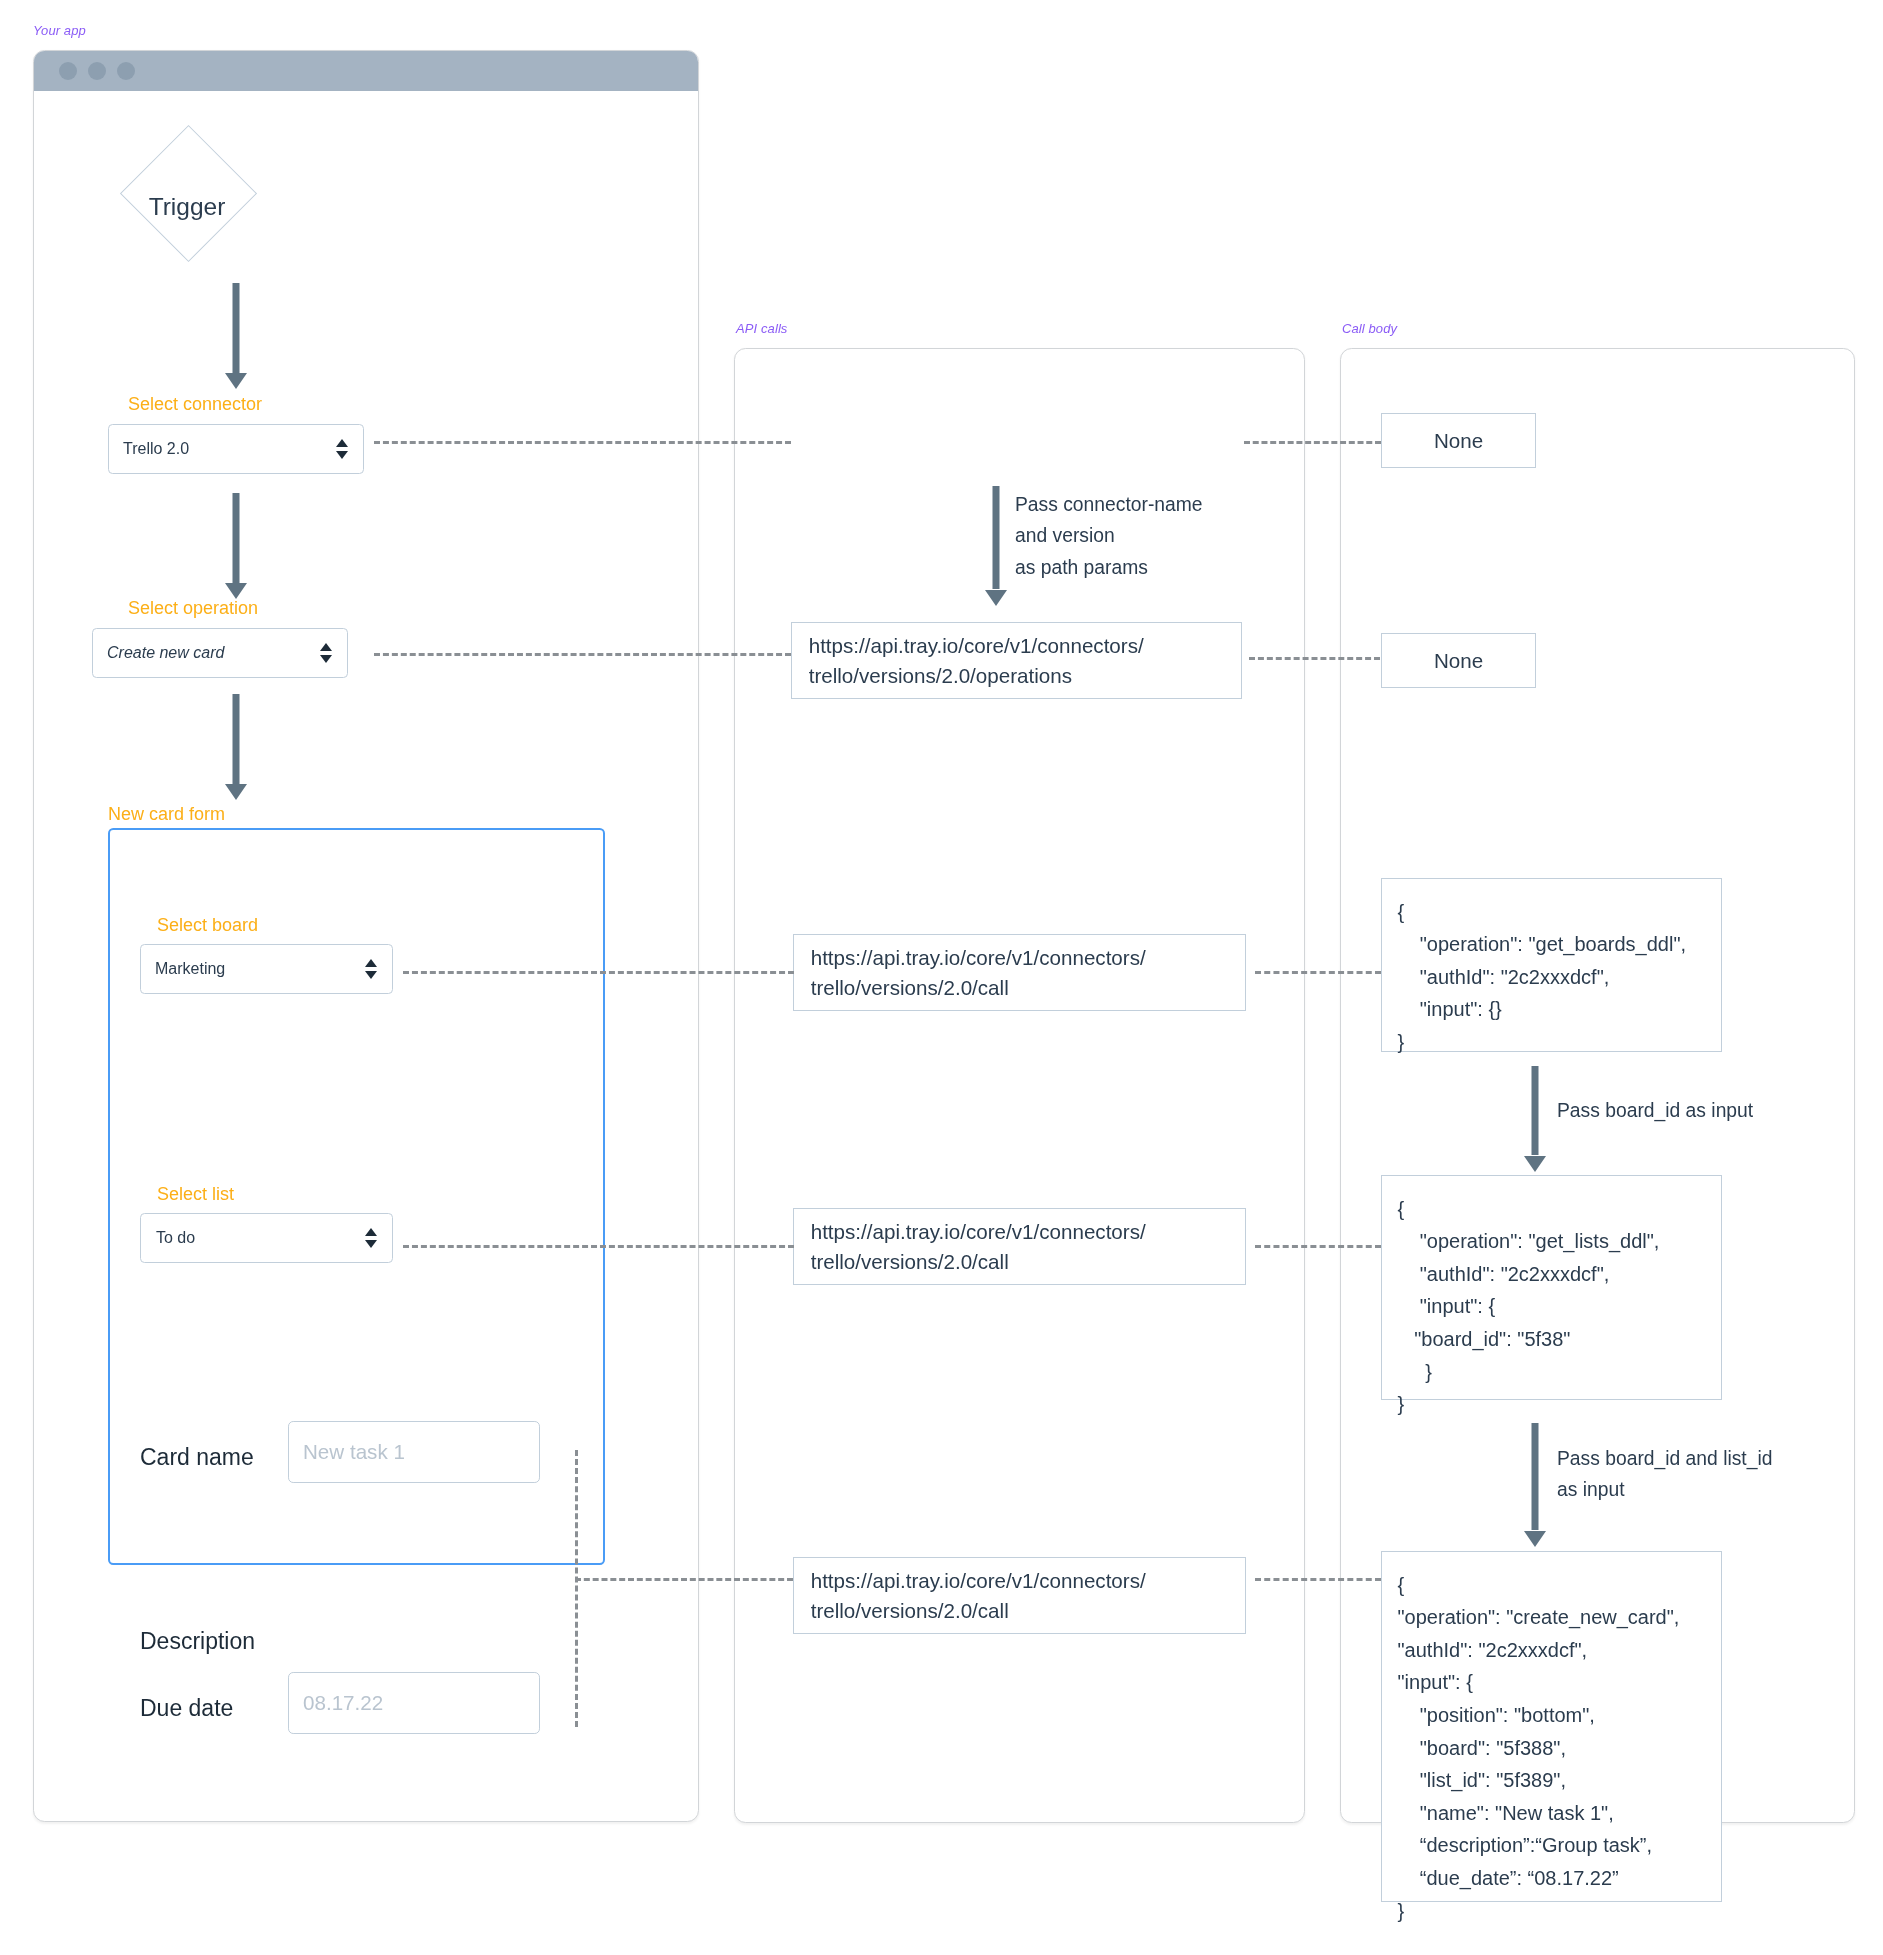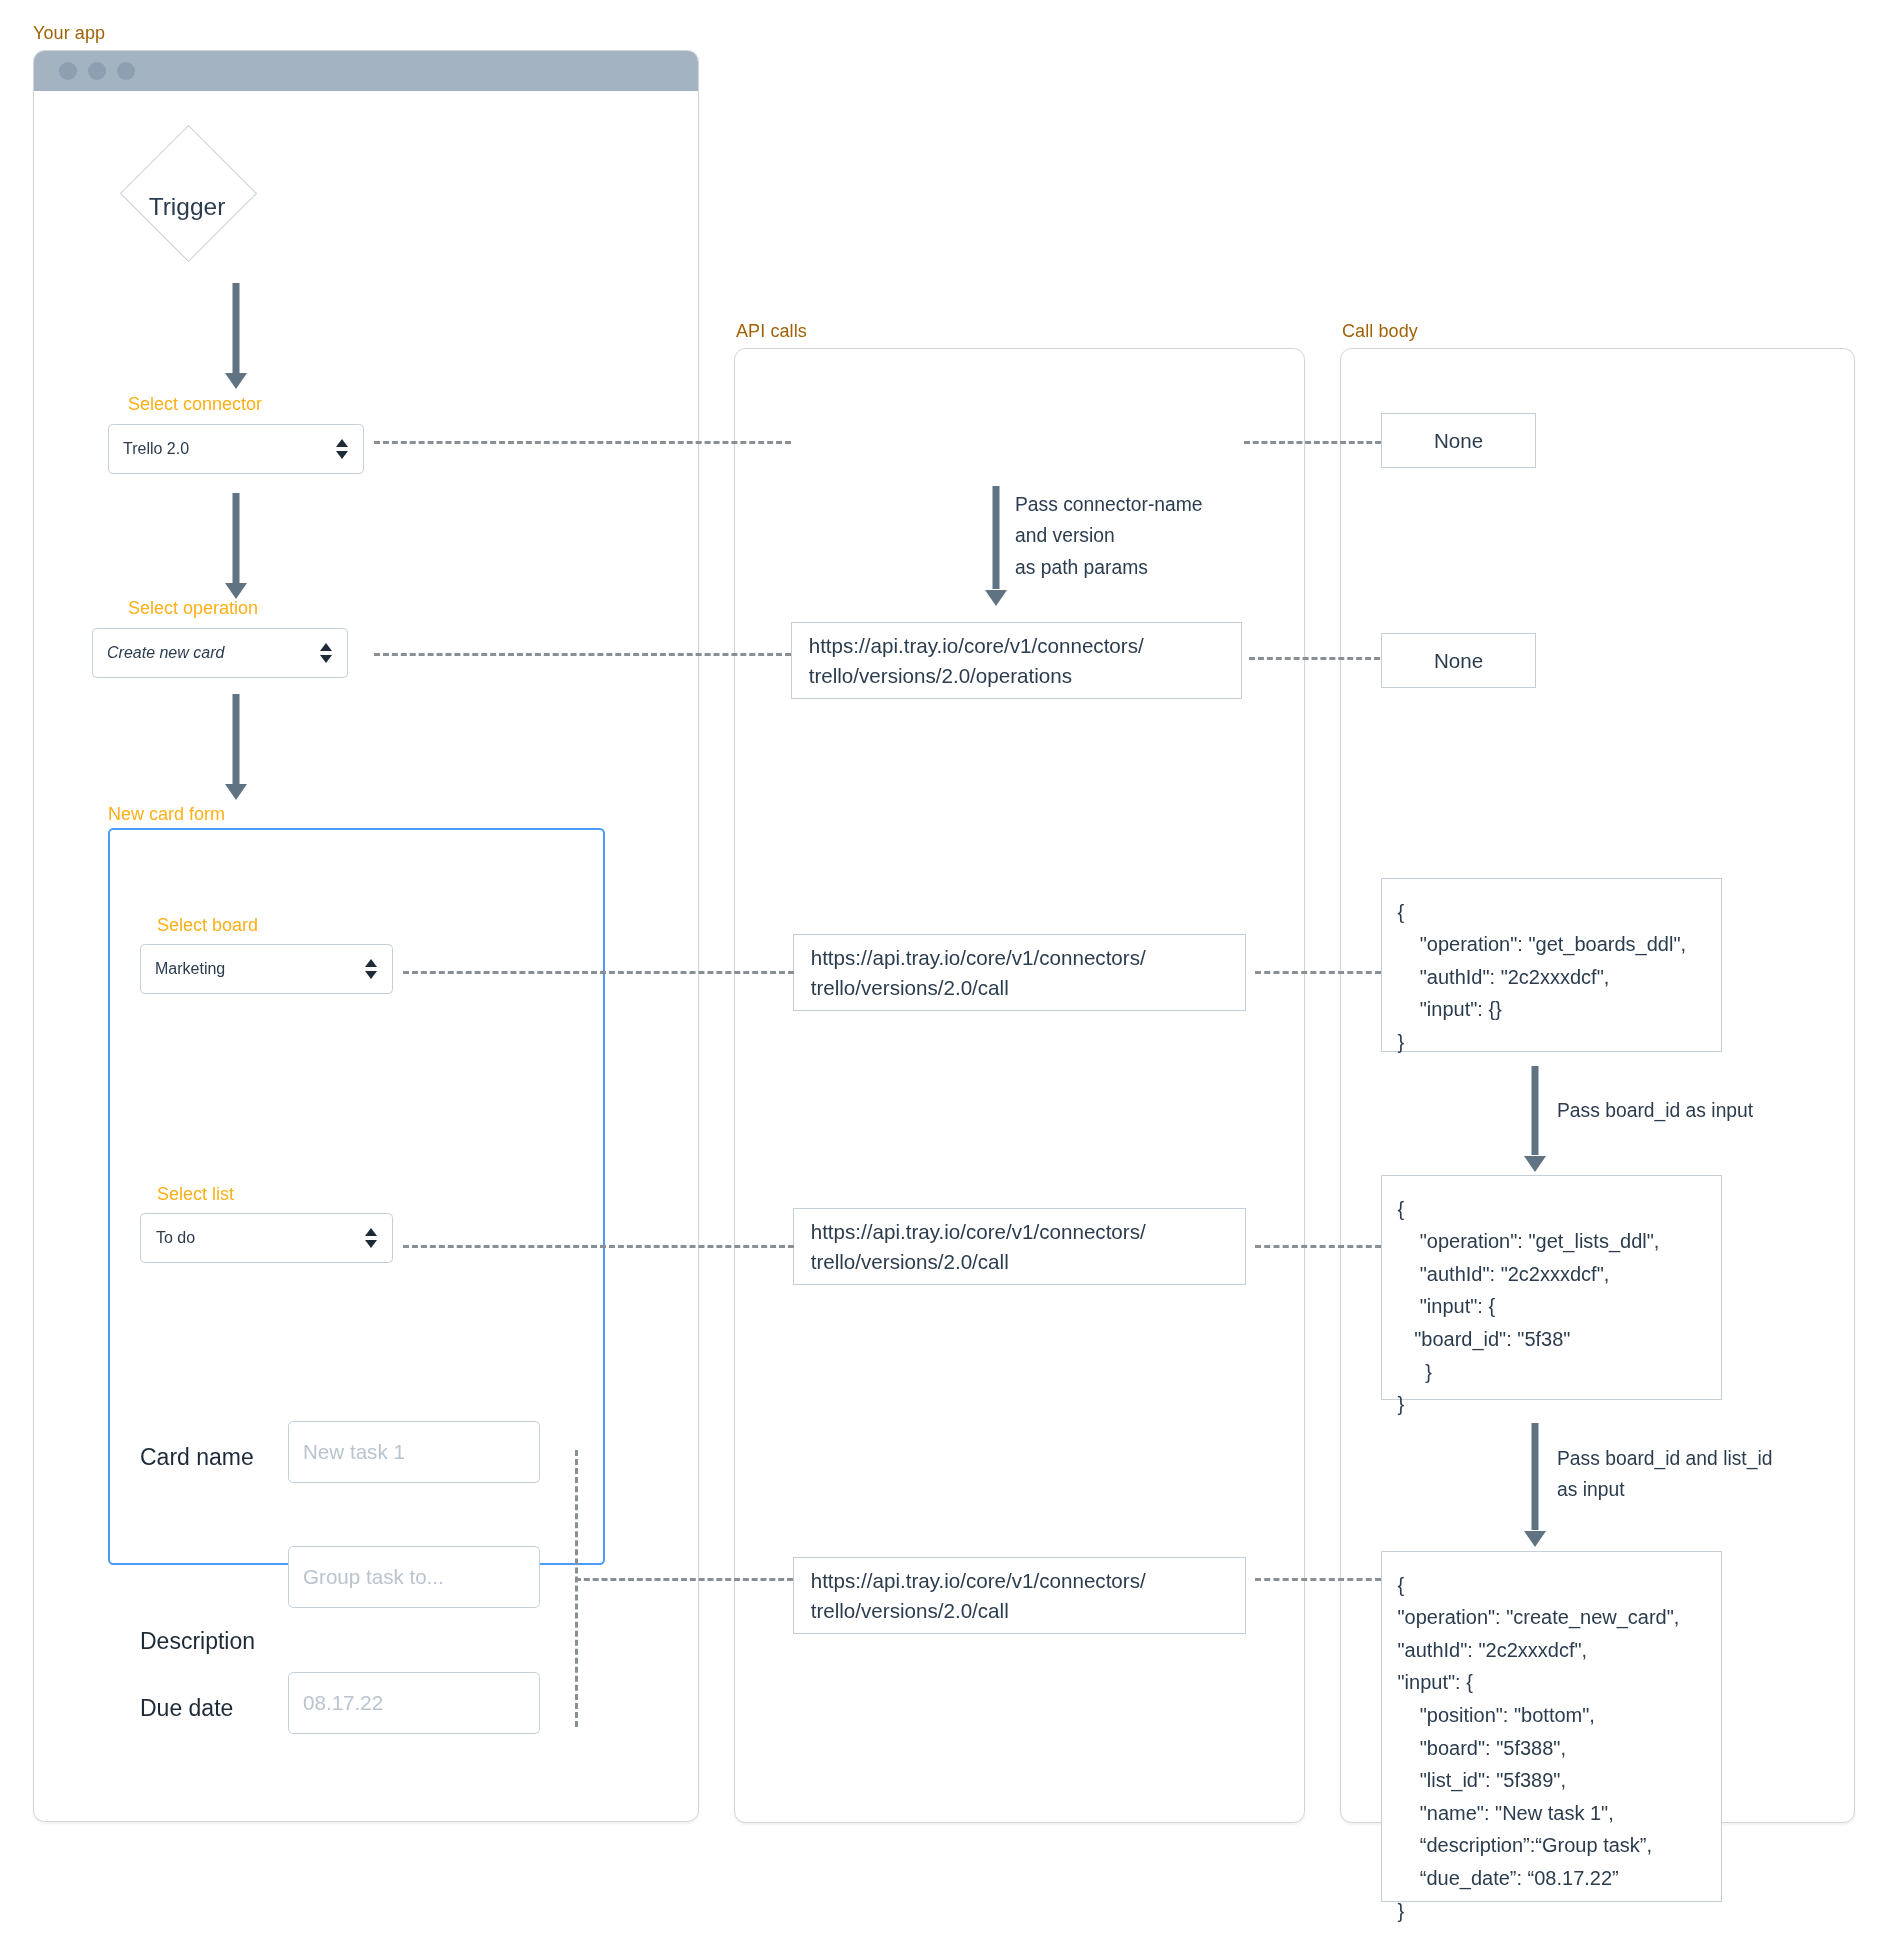--- a/index.html
+++ b/index.html
@@ -9,24 +9,25 @@
     font-family:"Liberation Sans", sans-serif;
     color:#2b3c4e;
     position:relative;
     overflow:hidden;
   }
   .stage{position:absolute;left:0;top:0;width:1883px;height:1955px;}
 
   
   .caption{
     position:absolute;
-    font-size:18px;
-    color:#a16207;
+    font-size:13px;
+    color:#8b5cf6;
     letter-spacing:0.1px;
     white-space:nowrap;
+    font-style:italic;
   }
 
   
   .panel{
     position:absolute;
     border:1.3px solid #d2d5d8;
     border-radius:11.6px;
     background:#fff;
     box-shadow:0 1.9px 2.6px rgba(0,0,0,.06);
     box-sizing:border-box;
@@ -256,23 +257,20 @@
     <span class="val">To do</span>
     <span class="caret"></span>
   </div>
 
   <div class="flabel" style="left:140px;top:1444px;">Card name</div>
   <div class="field" style="left:288px;top:1421px;width:252px;height:62px;">
     <span class="ph">New task 1</span>
   </div>
 
   <div class="flabel" style="left:140px;top:1628px;">Description</div>
-  <div class="field" style="left:288px;top:1546px;width:252px;height:62px;">
-    <span class="ph">Group task to...</span>
-  </div>
 
   <div class="flabel" style="left:140px;top:1695px;">Due date</div>
   <div class="field" style="left:288px;top:1672px;width:252px;height:62px;">
     <span class="ph">08.17.22</span>
   </div>
 
 
   <div class="obox" style="left:791px;top:622px;width:451px;height:77px;">
     <span class="txt">https://api.tray.io/core/v1/connectors/
 trello/versions/2.0/operations</span>

